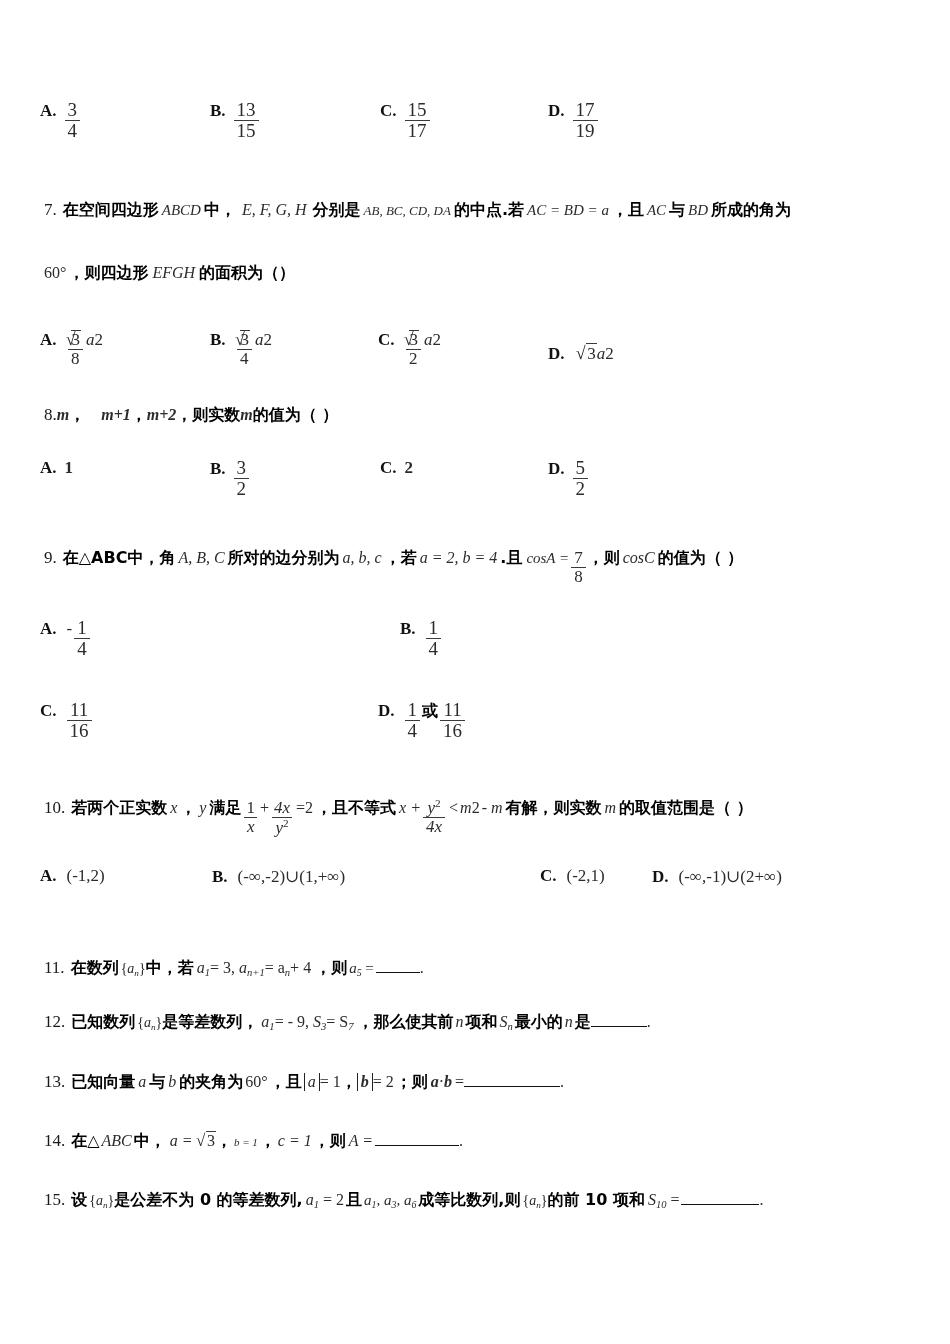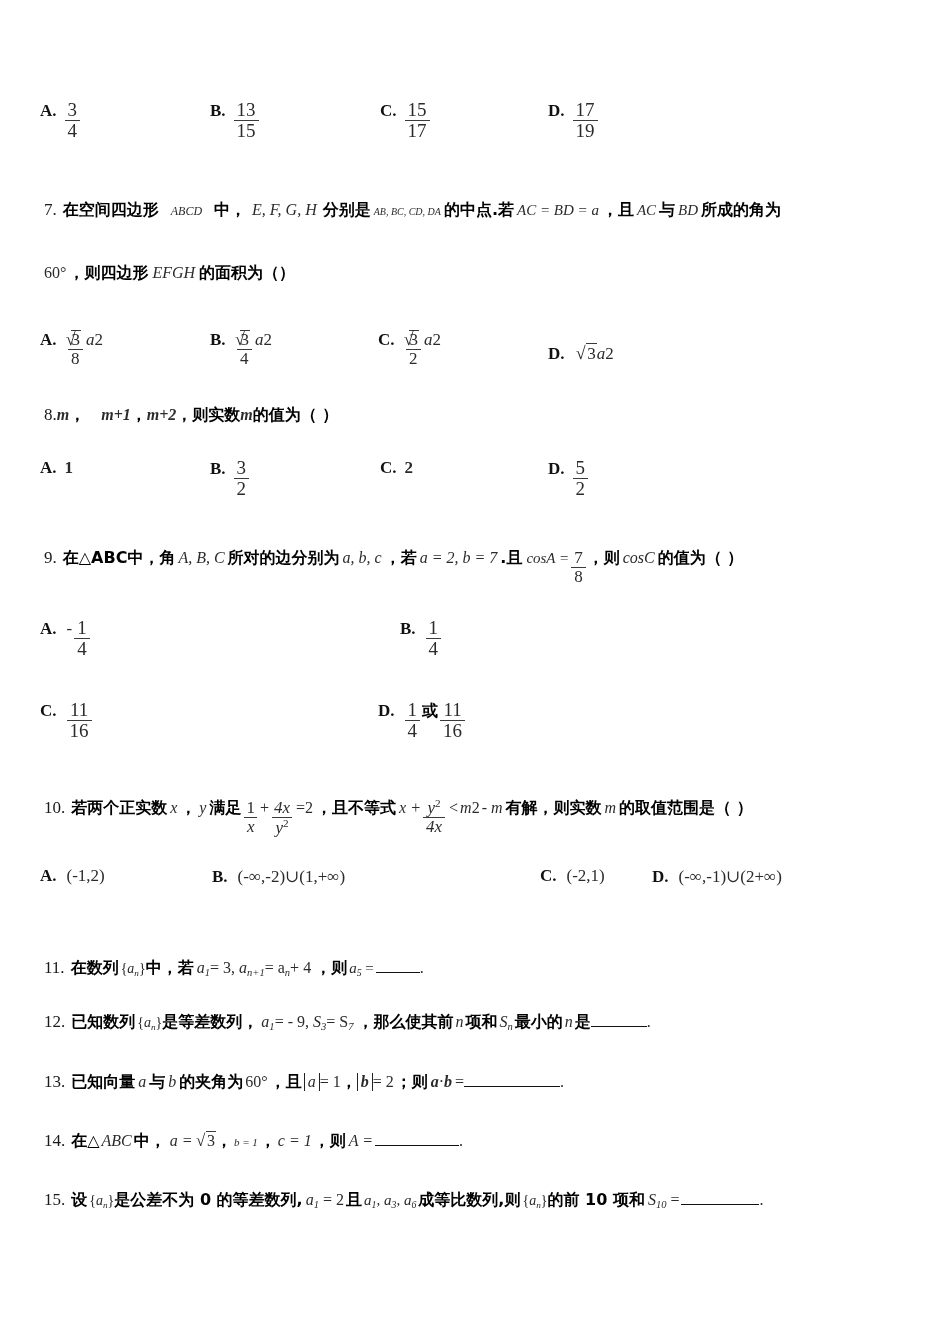--- a/index.html
+++ b/index.html
@@ -113,25 +113,25 @@
         <span class="num">17</span>
         <span class="den">19</span>
       </span>
     </span>
   </div>
 
   <div class="line" style="left:44px; top:200px;">
     <span class="row">
       <span class="qnum">7.</span>
       <span class="cjk body16" style="margin-left:6px;">在空间四边形</span>
-      <span class="mi" style="font-size:12px; vertical-align:0.55em; margin:0 12px;">ABCD</span>
+      <span class="mi" style="font-size:15px; vertical-align:0.55em; margin:0 3px;">ABCD</span>
       <span class="cjk body16">中，</span>
       <span class="mi" style="font-size:16px; vertical-align:0.85em; margin:0 6px;">E, F, G, H</span>
       <span class="cjk body16">分别是</span>
-      <span class="mi" style="font-size:10px; vertical-align:0.9em; margin:0 3px;font-style:italic;">AB, BC, CD, DA</span>
+      <span class="mi" style="font-size:13px; vertical-align:0.9em; margin:0 3px;font-style:italic;">AB, BC, CD, DA</span>
       <span class="cjk body16">的中点.若</span>
       <span class="mi" style="font-size:15px; vertical-align:0.75em; margin:0 3px;">AC = BD = a</span>
       <span class="cjk body16">，且</span>
       <span class="mi" style="font-size:15px; vertical-align:0.8em; margin:0 3px;">AC</span>
       <span class="cjk body16">与</span>
       <span class="mi" style="font-size:15px; vertical-align:0.8em; margin:0 3px;">BD</span>
       <span class="cjk body16">所成的角为</span>
     </span>
   </div>
 
@@ -239,21 +239,21 @@
   </div>
 
   <div class="line" style="left:44px; top:548px;">
     <span class="row">
       <span class="qnum">9.</span>
       <span class="cjk body16" style="margin-left:6px;">在△ABC中，角</span>
       <span class="mi" style="font-size:16px; margin:0 3px;">A, B, C</span>
       <span class="cjk body16">所对的边分别为</span>
       <span class="mi" style="font-size:16px; margin:0 3px;">a, b, c</span>
       <span class="cjk body16">，若</span>
-      <span class="mi" style="font-size:16px; margin:0 3px;">a = 2, b = 7</span>
+      <span class="mi" style="font-size:16px; margin:0 3px;">a = 2, b = 4</span>
       <span class="cjk body16">.且</span>
       <span class="mi" style="font-size:15px; vertical-align:0.7em; margin-left:4px;">cosA =</span>
       <span class="frac mn" style="font-size:17px; vertical-align:0.1em;">
         <span class="num">7</span>
         <span class="den">8</span>
       </span>
       <span class="cjk body16">，则</span>
       <span class="mi" style="font-size:16px; margin:0 3px;">cosC</span>
       <span class="cjk body16">的值为（ ）</span>
     </span>

